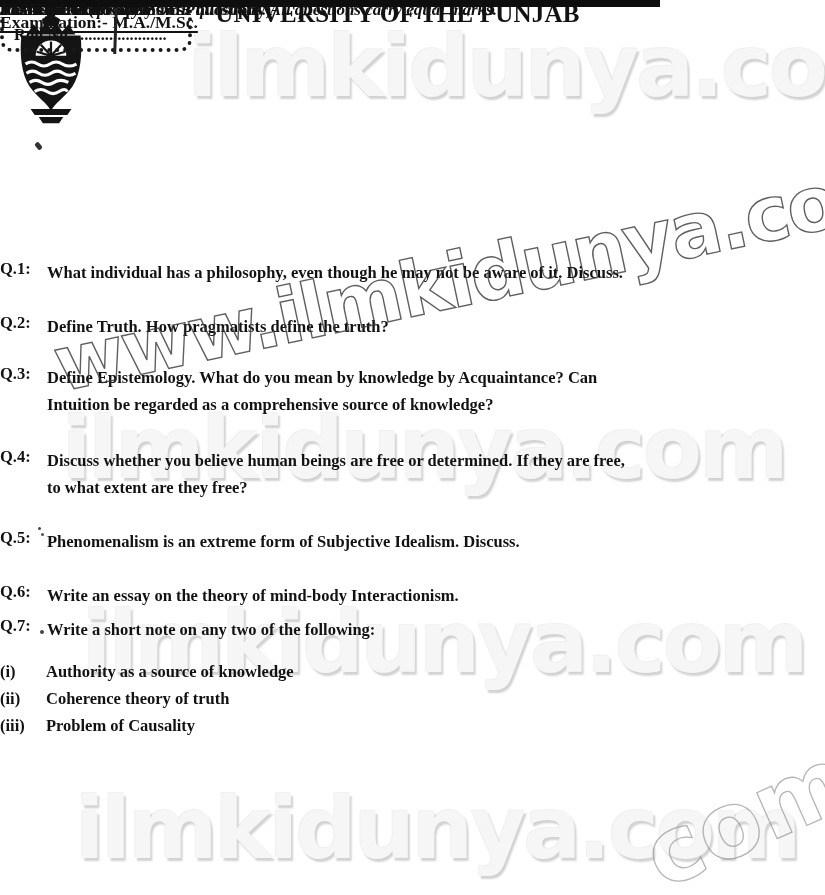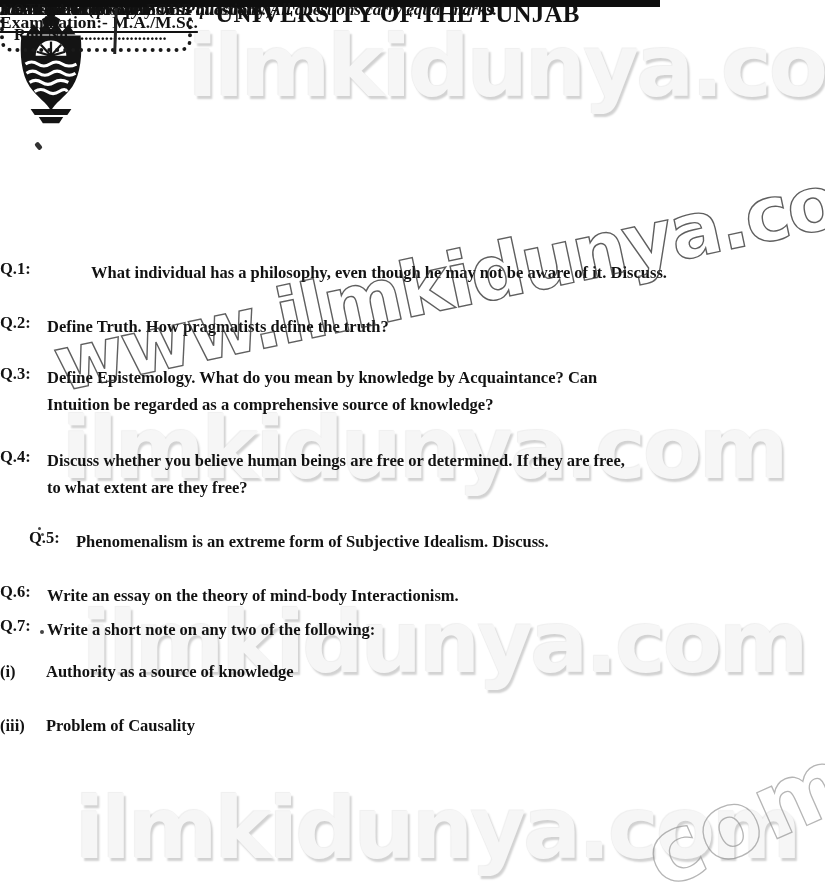--- a/index.html
+++ b/index.html
@@ -117,21 +117,21 @@
     </div>
 
     <div class="abs meta-left1">Idealism: Philosophy</div>
     <div class="abs meta-left2">PAPER: IV (Problems of Philosophy)</div>
     <div class="abs meta-right1">TIME ALLOWED: 3 hrs.</div>
     <div class="abs meta-right2">MAX. MARKS: 100</div>
     <div class="abs rule"></div>
 
     <div class="abs note">NOTE: Attempt any FOUR questions. All questions carry equal marks.</div>
 
-    <div class="q" style="top:259px;gap:44px;">
+    <div class="q" style="top:259px;">
       <span class="qno">Q.1:</span>
       <span class="qtxt">
           <span style="display:block">What individual has a philosophy, even though he may not be aware of it. Discuss.</span>
         </span>
     </div>
 
     <div class="q" style="top:313px;">
       <span class="qno">Q.2:</span>
       <span class="qtxt">
           <span style="display:block">Define Truth. How pragmatists define the truth?</span>
@@ -147,21 +147,21 @@
     </div>
 
     <div class="q" style="top:447px;">
       <span class="qno">Q.4:</span>
       <span class="qtxt">
         <span style="display:block">Discuss whether you believe human beings are free or determined. If they are free,</span>
         <span style="display:block">to what extent are they free?</span>
       </span>
     </div>
 
-    <div class="q" style="top:528px;margin-left:29px;">
+    <div class="q" style="top:528px;">
       <span class="qno">Q.5:</span>
       <span class="qtxt">
           <span style="display:block">Phenomenalism is an extreme form of Subjective Idealism. Discuss.</span>
         </span>
     </div>
 
     <div class="q" style="top:582px;">
       <span class="qno">Q.6:</span>
       <span class="qtxt">
           <span style="display:block">Write an essay on the theory of mind-body Interactionism.</span>
@@ -172,19 +172,23 @@
       <span class="qno">Q.7:</span>
       <span class="qtxt">
           <span style="display:block">Write a short note on any two of the following:</span>
         </span>
     </div>
 
     <div class="sub" style="top:662px;">
       <span class="sno">(i)</span>
       <span>Authority as a source of knowledge</span>
     </div>
+    <div class="sub" style="top:689px;">
+      <span class="sno">(ii)</span>
+      <span>Coherence theory of truth</span>
+    </div>
     <div class="sub" style="top:716px;">
       <span class="sno">(iii)</span>
       <span>Problem of Causality</span>
     </div>
 
   </div>
 </div>
 
 </body></html>

